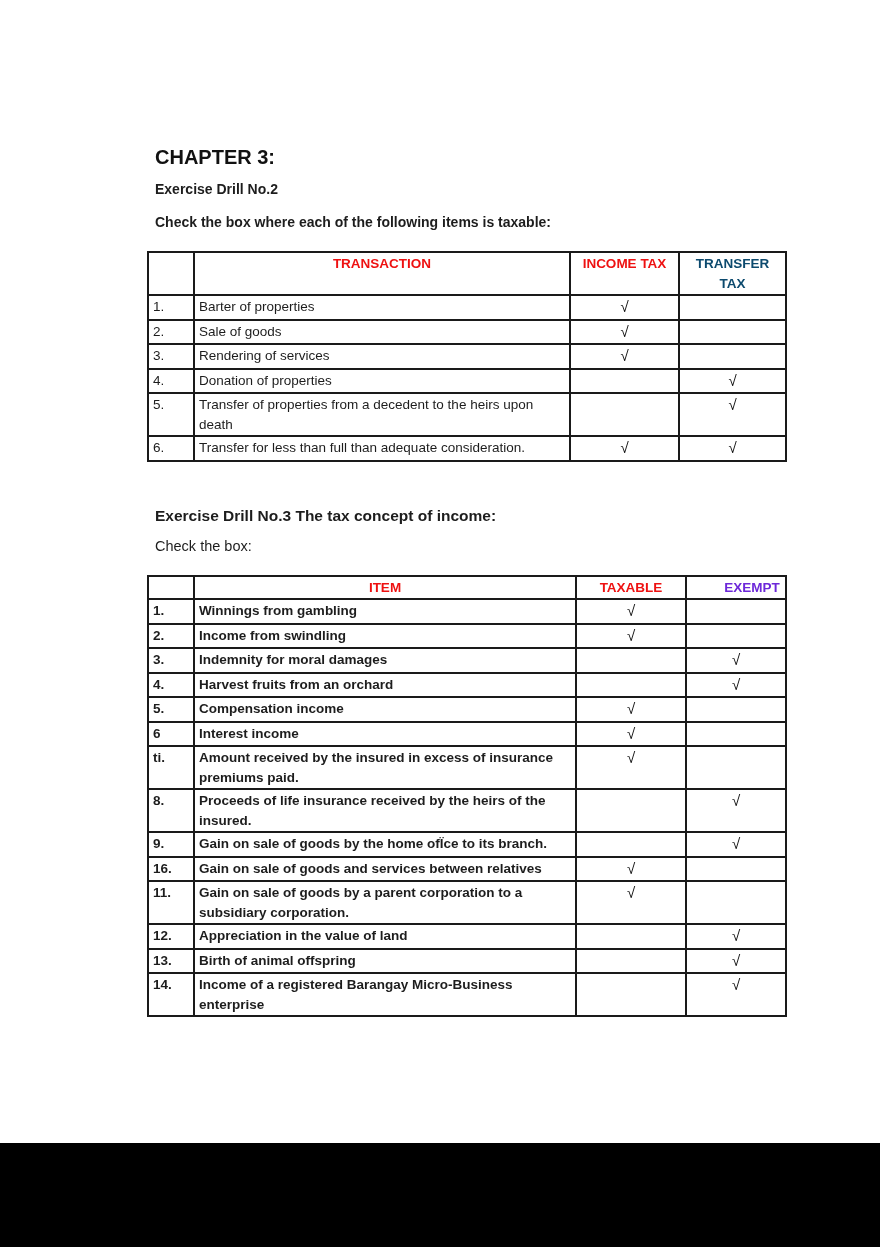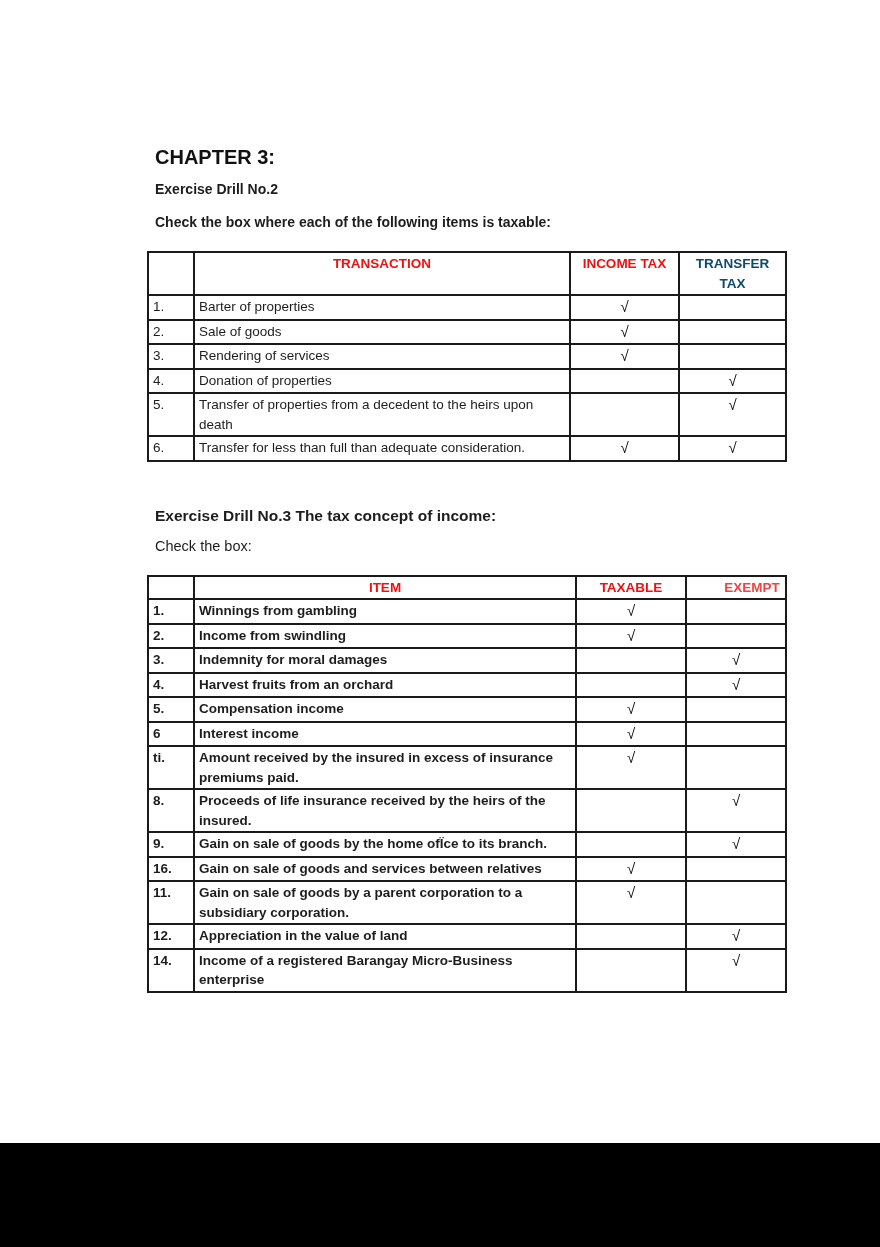--- a/index.html
+++ b/index.html
@@ -161,21 +161,21 @@
       <col style="width:46px">
         <col style="width:382px">
         <col style="width:110px">
         <col style="width:100px">
     </colgroup>
     <thead>
         <tr>
           <th style="color: rgb(29, 29, 29);"></th>
           <th style="color: rgb(238, 17, 17);">ITEM</th>
           <th style="color: rgb(238, 17, 17);">TAXABLE</th>
-          <th style="color: #ef4444; padding-left: 36px;">EXEMPT</th>
+          <th style="color: #6d28d9; padding-left: 36px;">EXEMPT</th>
         </tr>
       </thead>
     <tbody>
         <tr>
           <td class="cell-no">1.</td>
           <td class="cell-text">Winnings from gambling</td>
           <td class="cell-check"><span class="checkmark">√</span></td>
           <td class="cell-check"></td>
         </tr>
         <tr>
@@ -238,20 +238,26 @@
           <td class="cell-check"><span class="checkmark">√</span></td>
           <td class="cell-check"></td>
         </tr>
         <tr>
           <td class="cell-no">12.</td>
           <td class="cell-text">Appreciation in the value of land</td>
           <td class="cell-check"></td>
           <td class="cell-check"><span class="checkmark">√</span></td>
         </tr>
         <tr>
+          <td class="cell-no">13.</td>
+          <td class="cell-text">Birth of animal offspring</td>
+          <td class="cell-check"></td>
+          <td class="cell-check"><span class="checkmark">√</span></td>
+        </tr>
+        <tr>
           <td class="cell-no">14.</td>
           <td class="cell-text">Income of a registered Barangay Micro-Business enterprise</td>
           <td class="cell-check"></td>
           <td class="cell-check"><span class="checkmark">√</span></td>
         </tr>
       </tbody>
   </table>
 
   <div class="footer-bar"></div>
 

